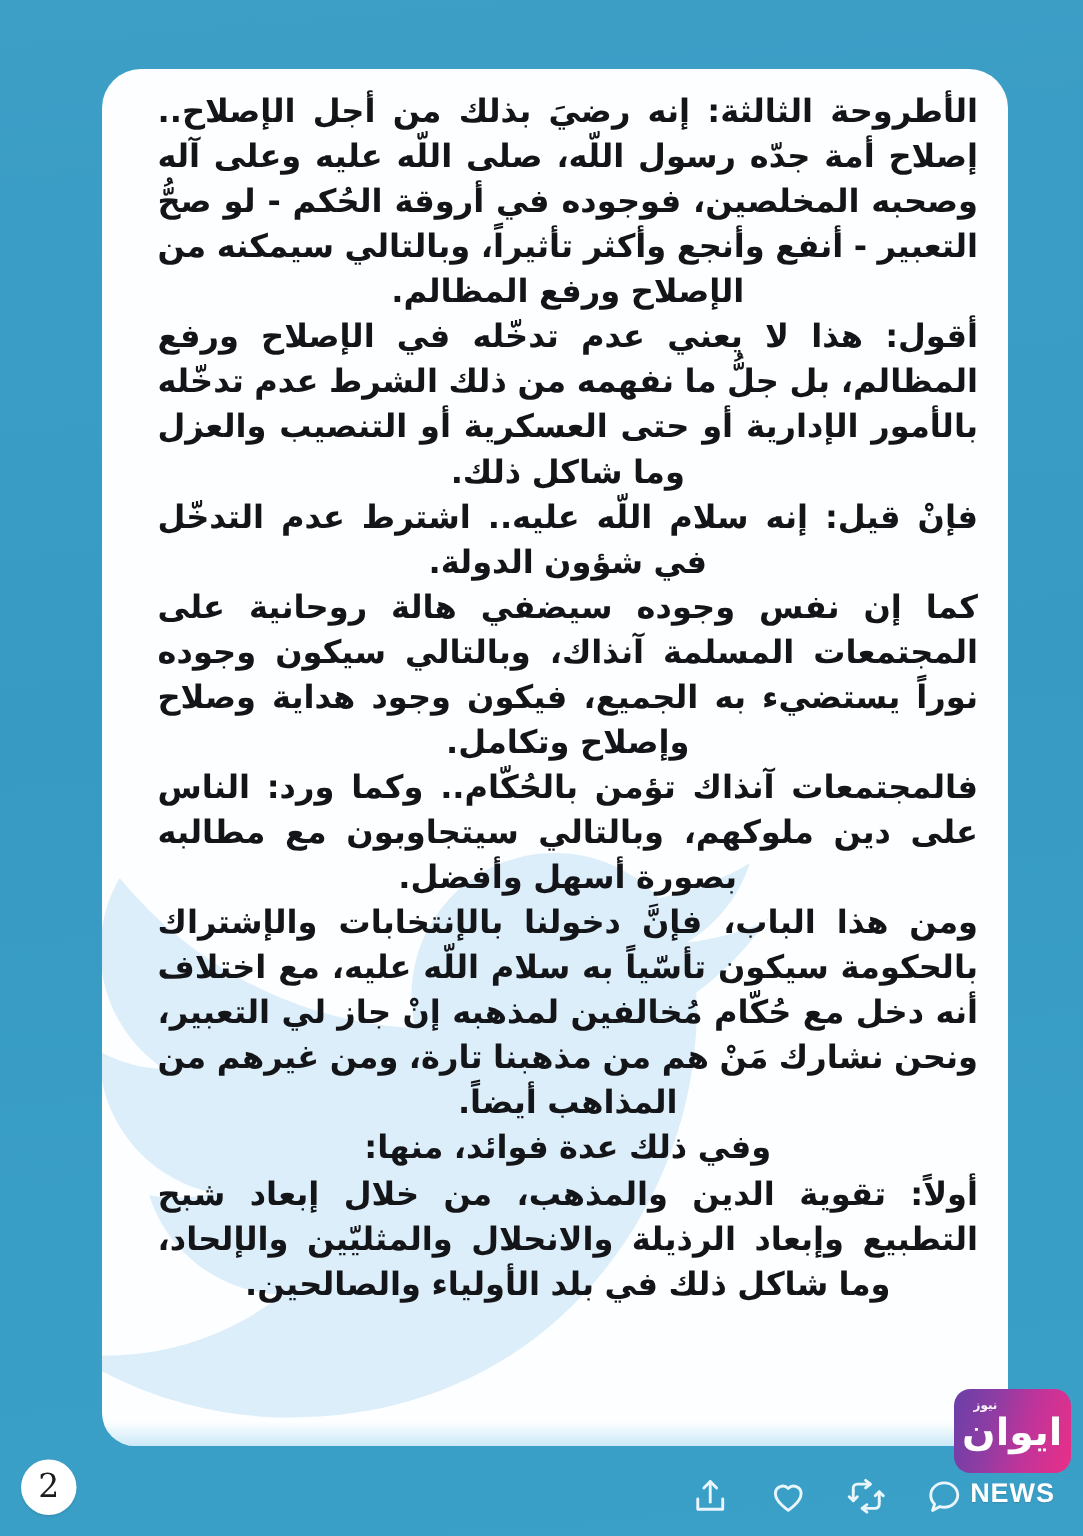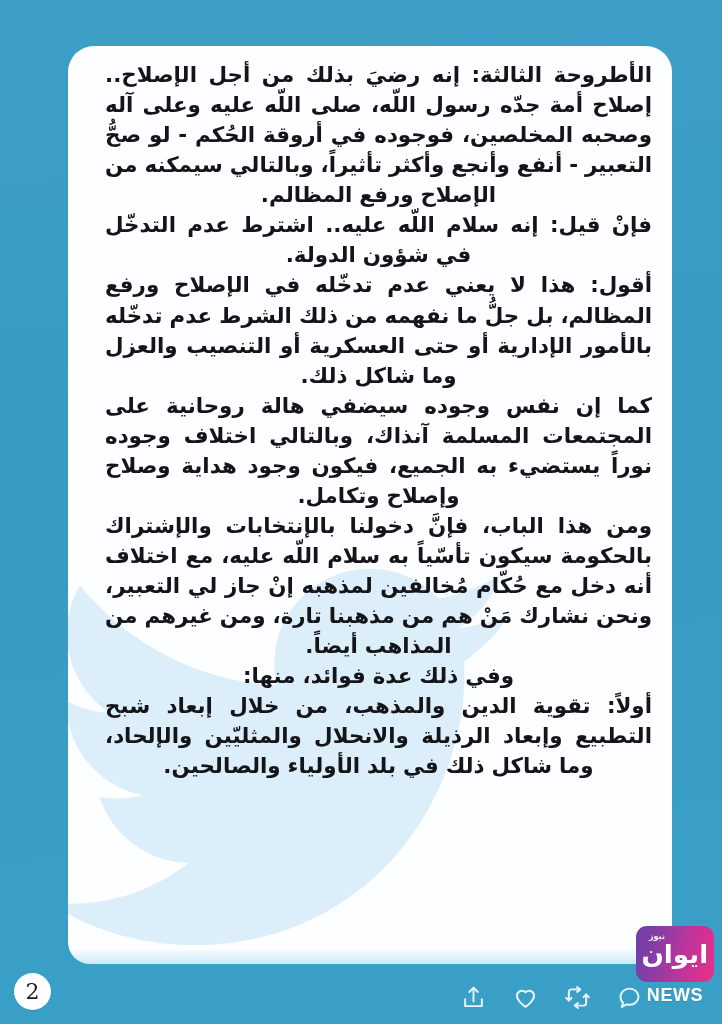--- a/index.html
+++ b/index.html
@@ -181,23 +181,24 @@
   <div id="card">
 
     <div id="card-watermark">
       <svg viewBox="0 0 512 440" xmlns="http://www.w3.org/2000/svg" aria-hidden="true">
         <path fill="#dceefa" d="M512 52.1c-18.9 8.4-39.1 14-60.4 16.5 21.7-13 38.4-33.6 46.2-58.2-20.3 12-42.8 20.8-66.8 25.5C411.9 15.5 384.6 3 354.5 3c-57.8 0-104.6 46.8-104.6 104.6 0 8.2.9 16.2 2.7 23.8C165.6 127 87.9 85 35.8 21.2c-9 15.5-14.2 33.6-14.2 52.9 0 36.3 18.5 68.4 46.6 87.2-17.2-.5-33.4-5.3-47.5-13.1v1.3c0 50.7 36.1 93 84 102.6-8.8 2.4-18 3.7-27.6 3.7-6.7 0-13.3-.7-19.7-1.9 13.3 41.6 52 71.9 97.8 72.7-35.8 28.1-81 44.8-130 44.8-8.5 0-16.8-.5-25-1.5 46.4 29.7 101.4 47 160.6 47 192.7 0 298.1-159.6 298.1-298.1 0-4.5-.1-9.1-.3-13.6 20.5-14.8 38.2-33.2 52.3-54.2z"></path>
       </svg>
     </div>
 
     <div id="article">
       <p>الأطروحة الثالثة: إنه رضيَ بذلك من أجل الإصلاح.. إصلاح أمة جدّه رسول اللّه، صلى اللّه عليه وعلى آله وصحبه المخلصين، فوجوده في أروقة الحُكم - لو صحُّ التعبير - أنفع وأنجع وأكثر تأثيراً، وبالتالي سيمكنه من الإصلاح ورفع المظالم.</p>
+      <p>أقول: هذا لا يعني عدم تدخّله في الإصلاح ورفع المظالم، بل جلُّ ما نفهمه من ذلك الشرط عدم تدخّله بالأمور الإدارية أو حتى العسكرية أو التنصيب والعزل وما شاكل ذلك.</p>
       <p>فإنْ قيل: إنه سلام اللّه عليه.. اشترط عدم التدخّل في شؤون الدولة.</p>
-      <p>أقول: هذا لا يعني عدم تدخّله في الإصلاح ورفع المظالم، بل جلُّ ما نفهمه من ذلك الشرط عدم تدخّله بالأمور الإدارية أو حتى العسكرية أو التنصيب والعزل وما شاكل ذلك.</p>
-      <p>كما إن نفس وجوده سيضفي هالة روحانية على المجتمعات المسلمة آنذاك، وبالتالي اختلاف وجوده نوراً يستضيء به الجميع، فيكون وجود هداية وصلاح وإصلاح وتكامل.</p>
+      <p>كما إن نفس وجوده سيضفي هالة روحانية على المجتمعات المسلمة آنذاك، وبالتالي سيكون وجوده نوراً يستضيء به الجميع، فيكون وجود هداية وصلاح وإصلاح وتكامل.</p>
+      <p>فالمجتمعات آنذاك تؤمن بالحُكّام.. وكما ورد: الناس على دين ملوكهم، وبالتالي سيتجاوبون مع مطالبه بصورة أسهل وأفضل.</p>
       <p>ومن هذا الباب، فإنَّ دخولنا بالإنتخابات والإشتراك بالحكومة سيكون تأسّياً به سلام اللّه عليه، مع اختلاف أنه دخل مع حُكّام مُخالفين لمذهبه إنْ جاز لي التعبير، ونحن نشارك مَنْ هم من مذهبنا تارة، ومن غيرهم من المذاهب أيضاً.</p>
       <p class="last-center">وفي ذلك عدة فوائد، منها:</p>
       <p>أولاً: تقوية الدين والمذهب، من خلال إبعاد شبح التطبيع وإبعاد الرذيلة والانحلال والمثليّين والإلحاد، وما شاكل ذلك في بلد الأولياء والصالحين.</p>
     </div>
 
     <div id="card-bottom-wash"></div>
   </div>
 
   <div id="page-badge">
     <span>2</span>

